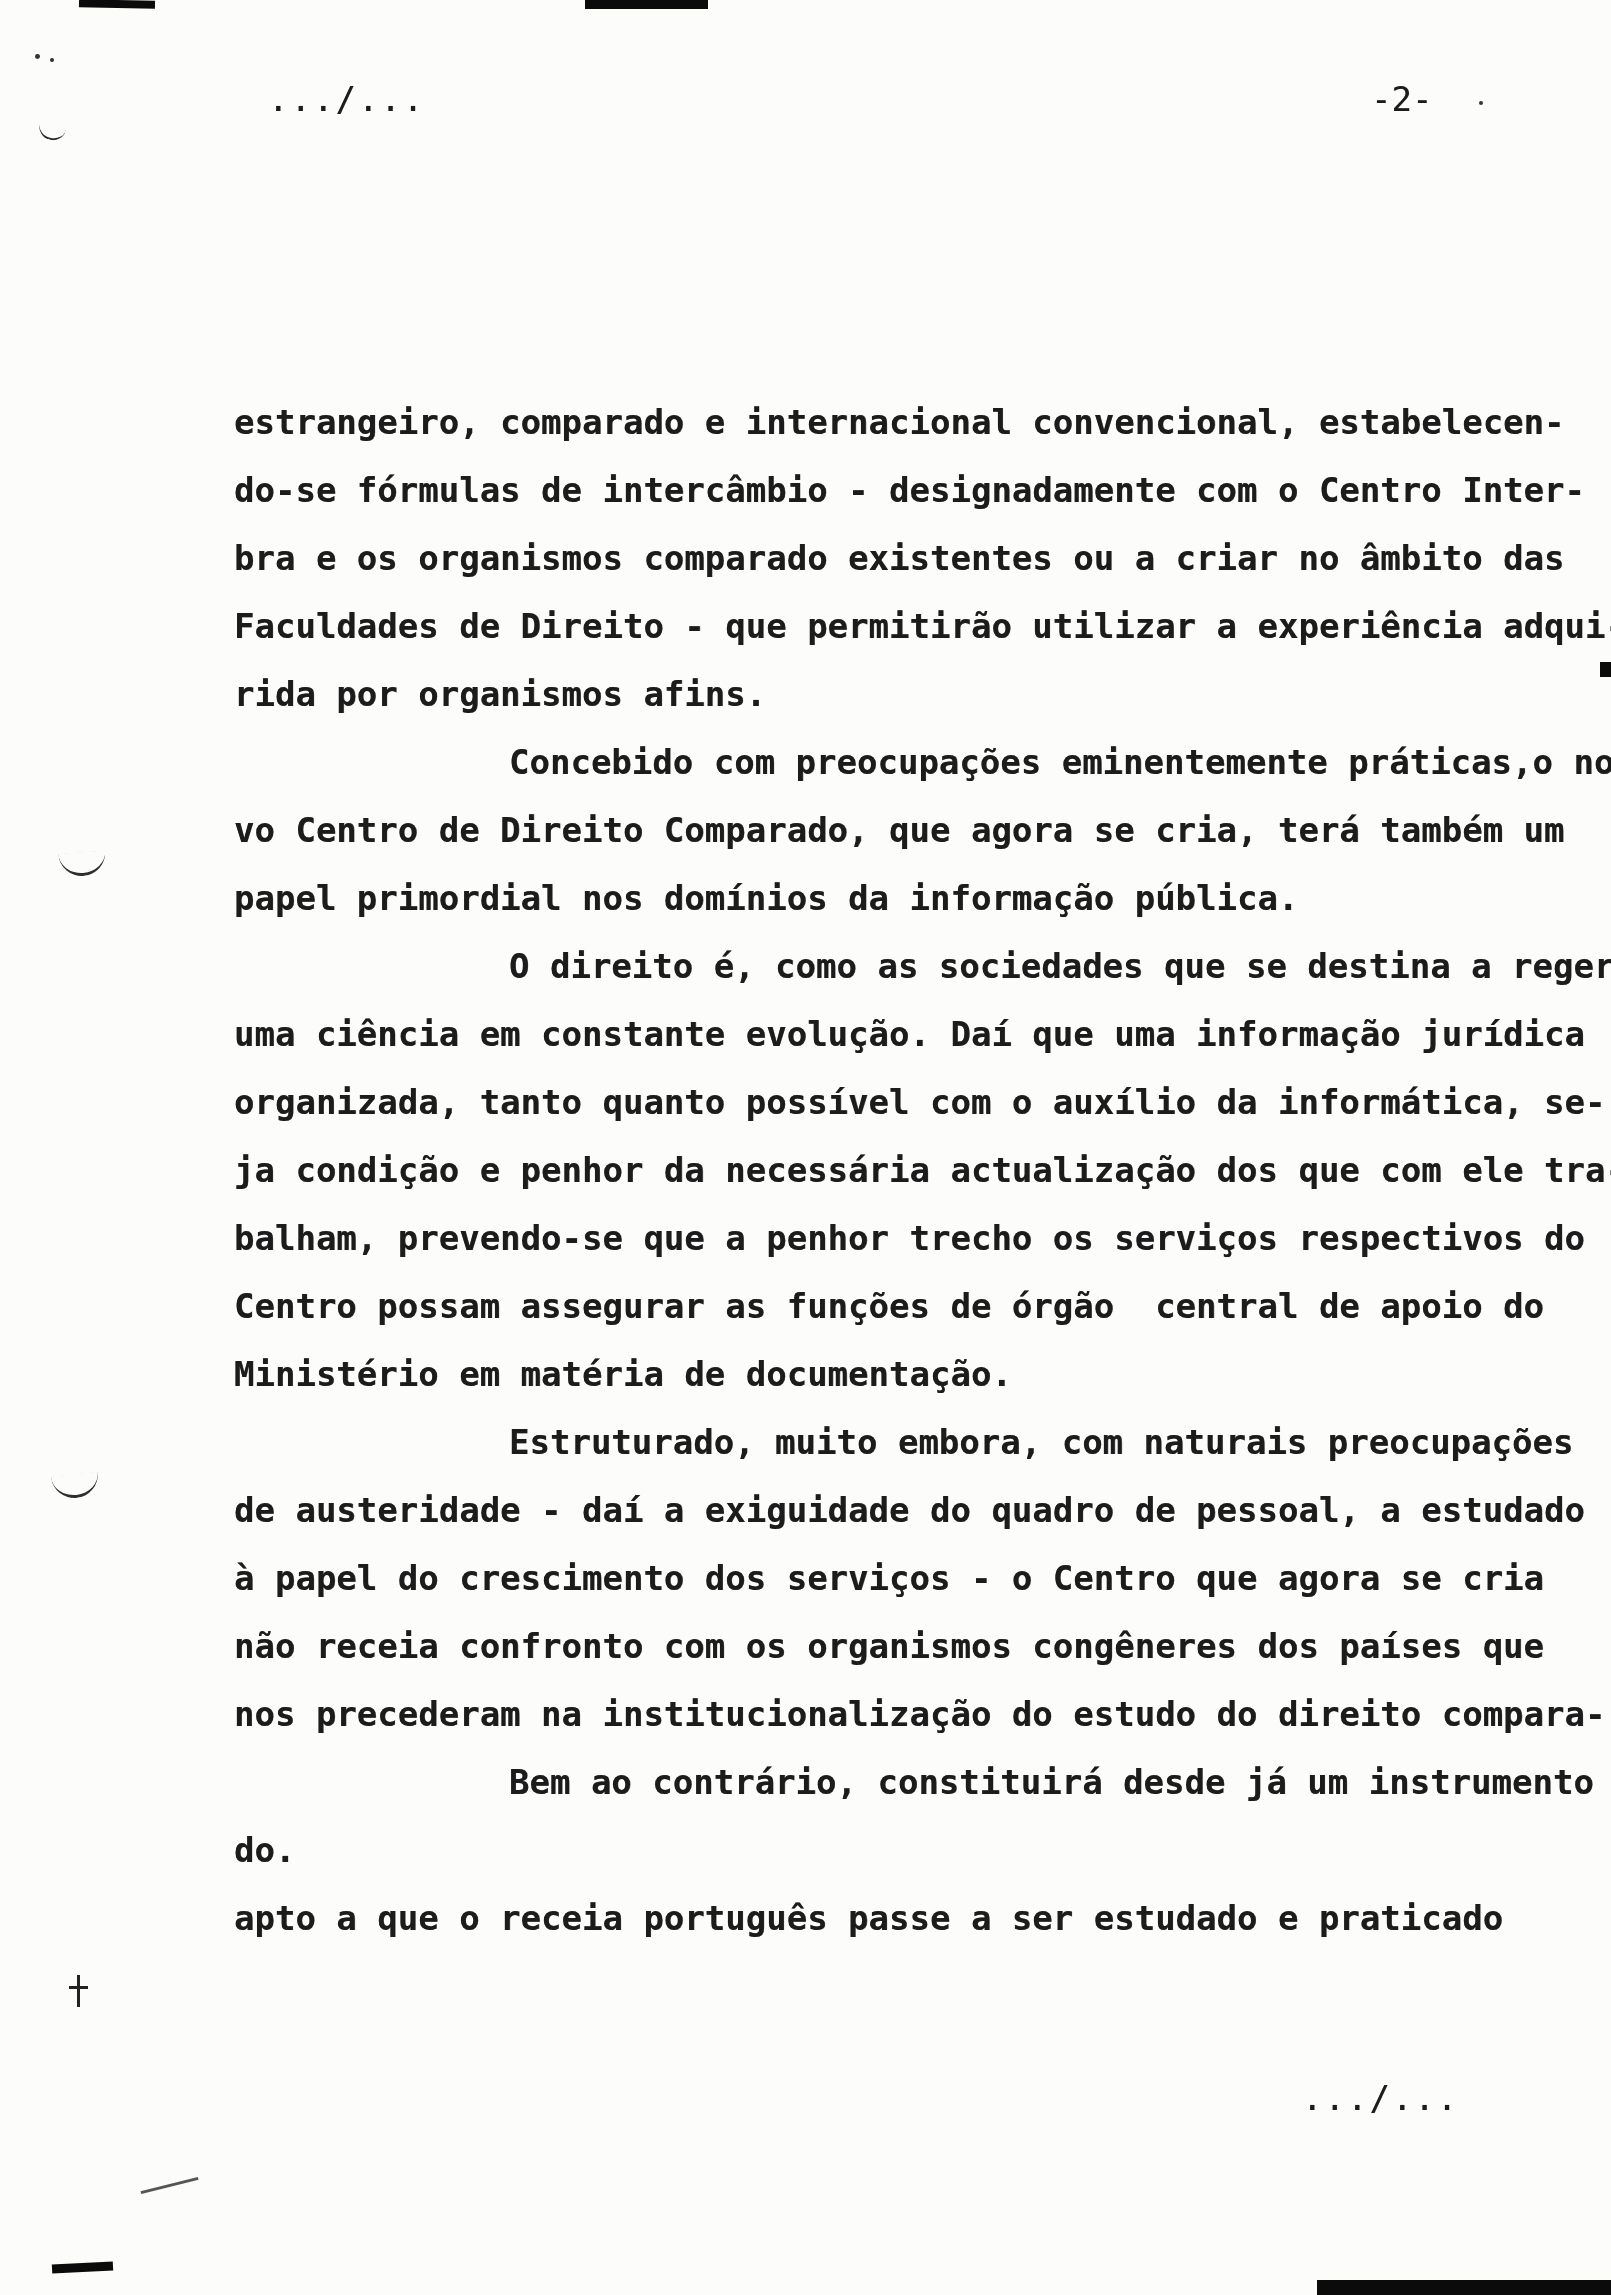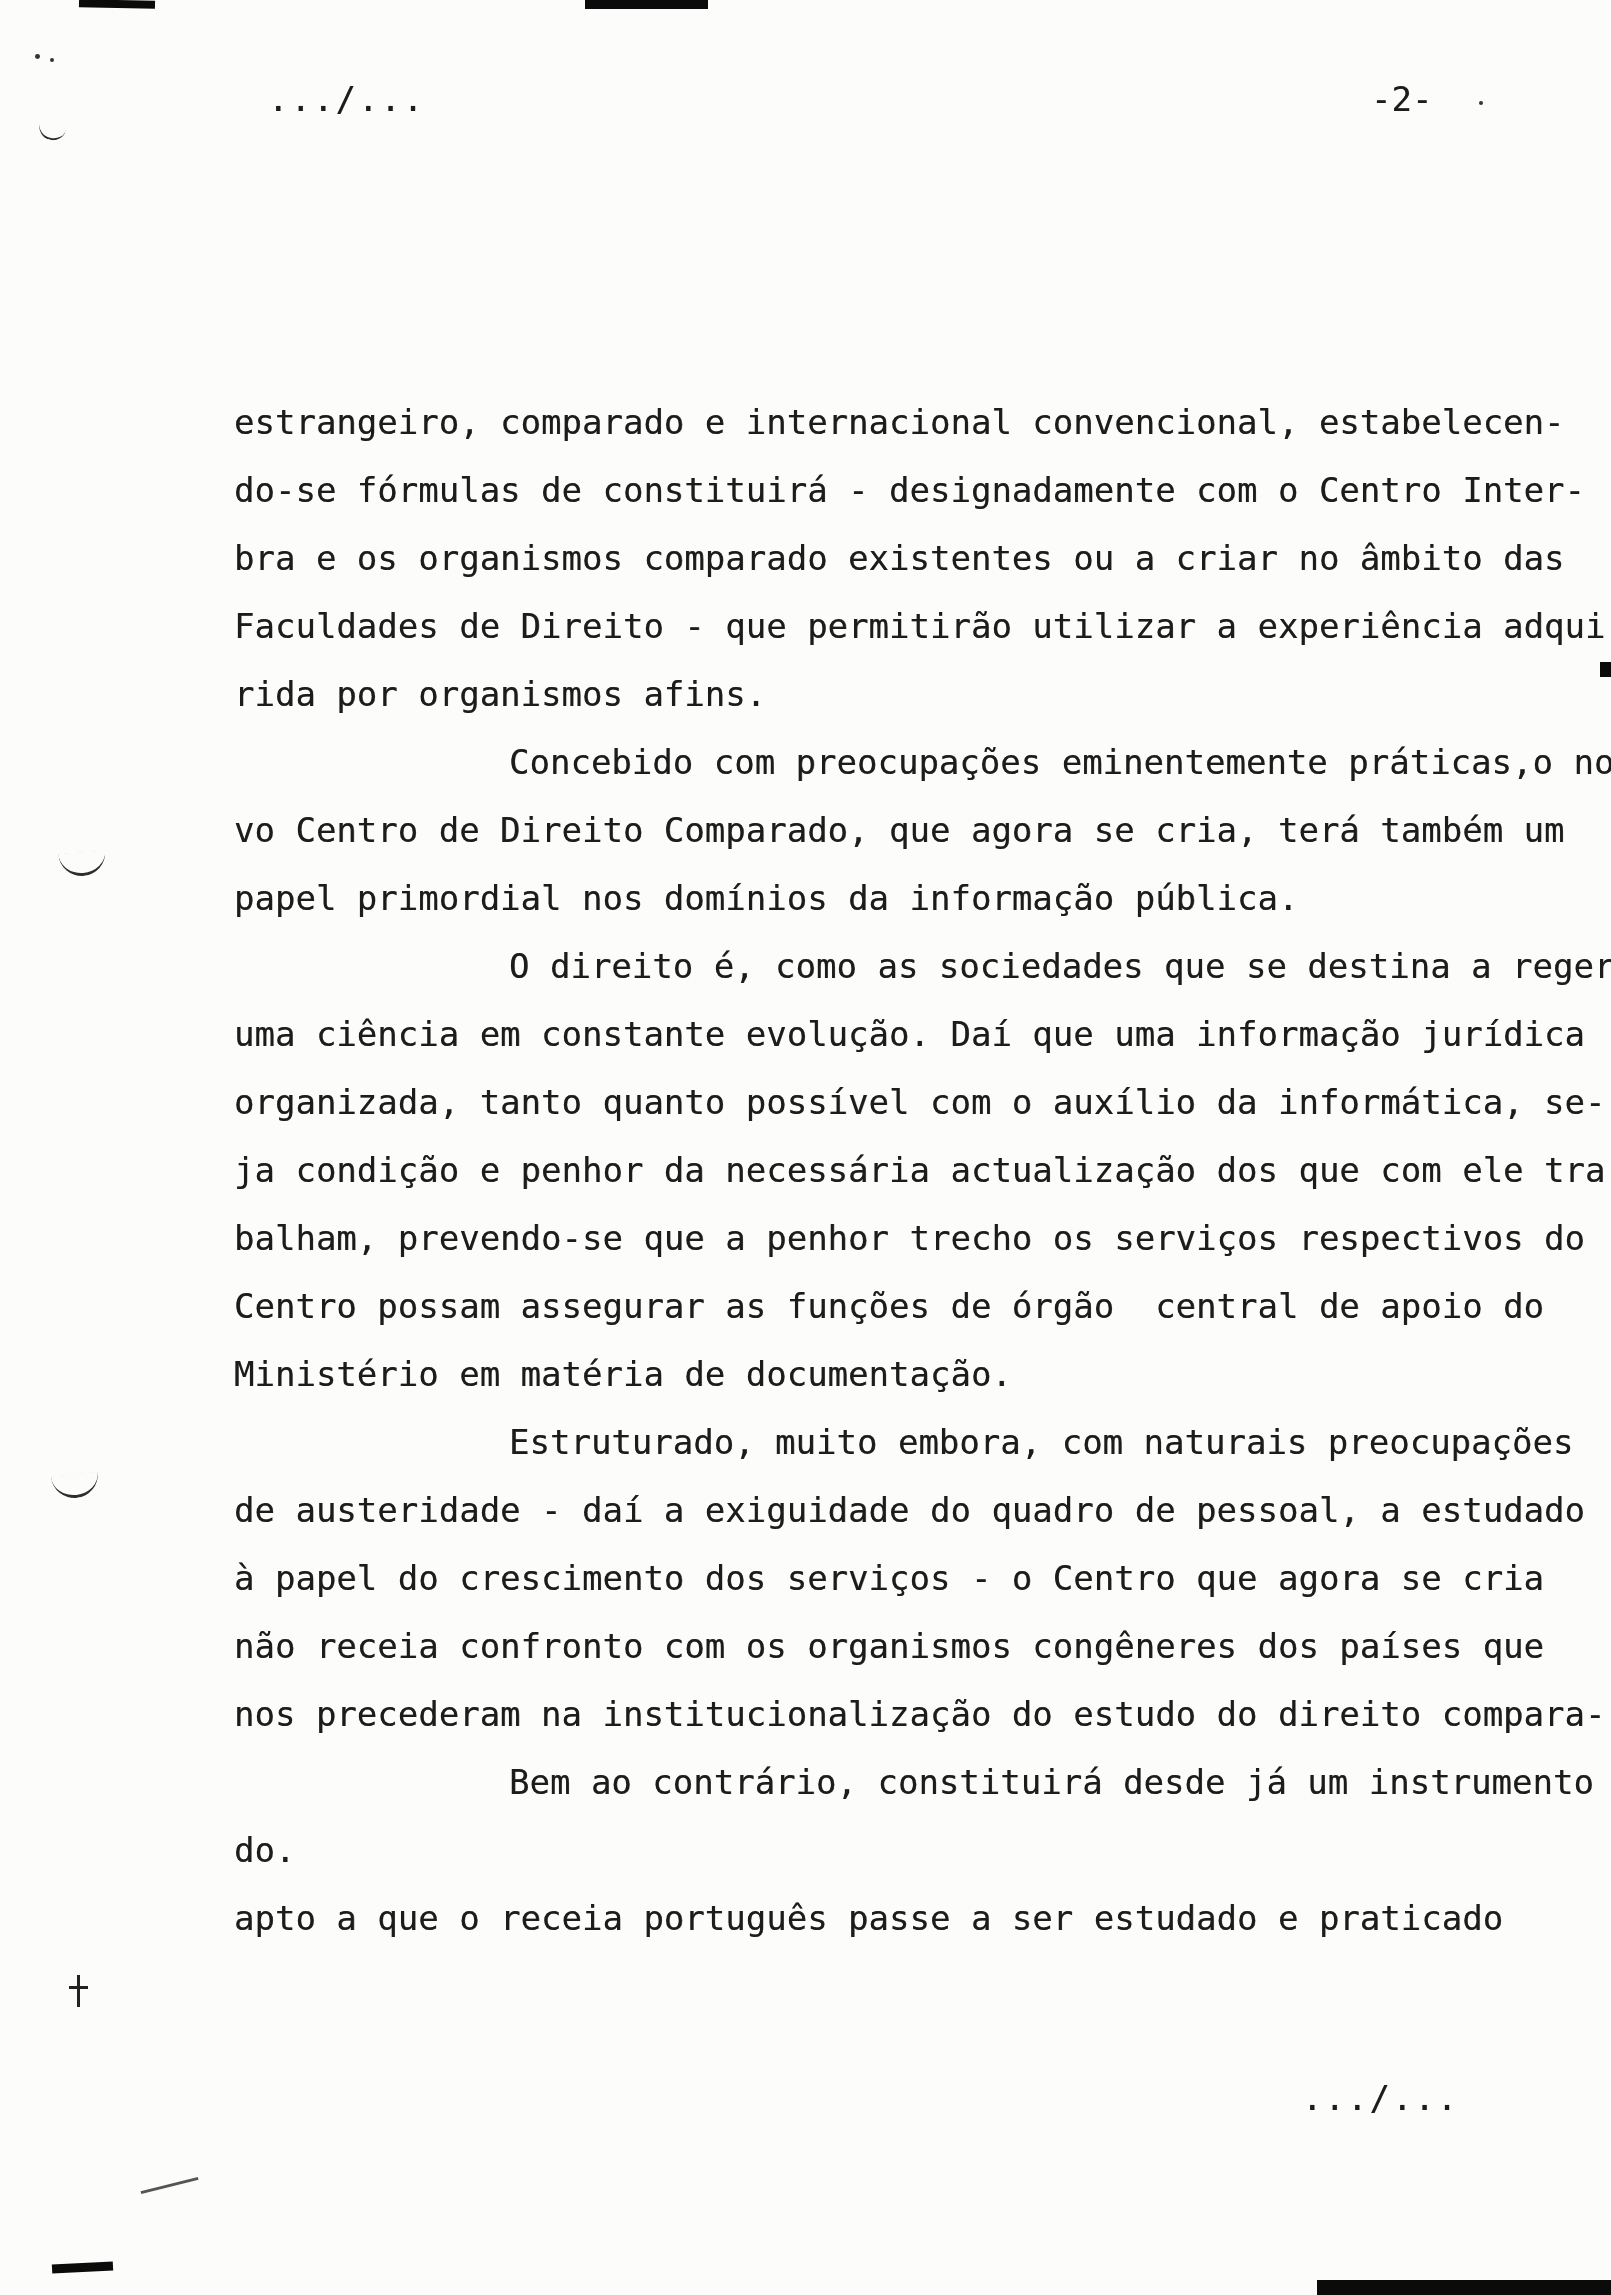--- a/index.html
+++ b/index.html
@@ -16,20 +16,21 @@
     text-shadow:0.3px 0 0 rgba(20,20,20,0.55);
   }
   .cont { position:absolute; letter-spacing:2px; }
   .cont.top { left:268px; top:79px; }
   .cont.bottom { left:1302px; top:2078px; }
   .pagenum { position:absolute; left:1371px; top:79px; }
   .doc-body {
     position:absolute;
     left:234px; top:388px;
     width:1356px;
+    font-weight:bold;
   }
   .line {
     white-space:pre;
     line-height:68px;
     height:68px;
   }
   .line.indent { padding-left:275px; }
 
   
   .artifact { position:absolute; background:#0b0b0b; }
@@ -65,21 +66,21 @@
 <body>
 
 <div class="page">
 
   <div class="cont top typewriter">.../...</div>
 
   <div class="pagenum typewriter">-2-</div>
 
   <div class="doc-body typewriter">
       <div class="line">estrangeiro, comparado e internacional convencional, estabelecen-</div>
-      <div class="line">do-se fórmulas de constituirá - designadamente com o Centro Inter-</div>
+      <div class="line">do-se fórmulas de intercâmbio - designadamente com o Centro Inter-</div>
       <div class="line">bra e os organismos comparado existentes ou a criar no âmbito das</div>
       <div class="line">Faculdades de Direito - que permitirão utilizar a experiência adqui-</div>
       <div class="line">rida por organismos afins.</div>
       <div class="line indent">Concebido com preocupações eminentemente práticas,o no-</div>
       <div class="line">vo Centro de Direito Comparado, que agora se cria, terá também um</div>
       <div class="line">papel primordial nos domínios da informação pública.</div>
       <div class="line indent">O direito é, como as sociedades que se destina a reger,</div>
       <div class="line">uma ciência em constante evolução. Daí que uma informação jurídica</div>
       <div class="line">organizada, tanto quanto possível com o auxílio da informática, se-</div>
       <div class="line">ja condição e penhor da necessária actualização dos que com ele tra-</div>

